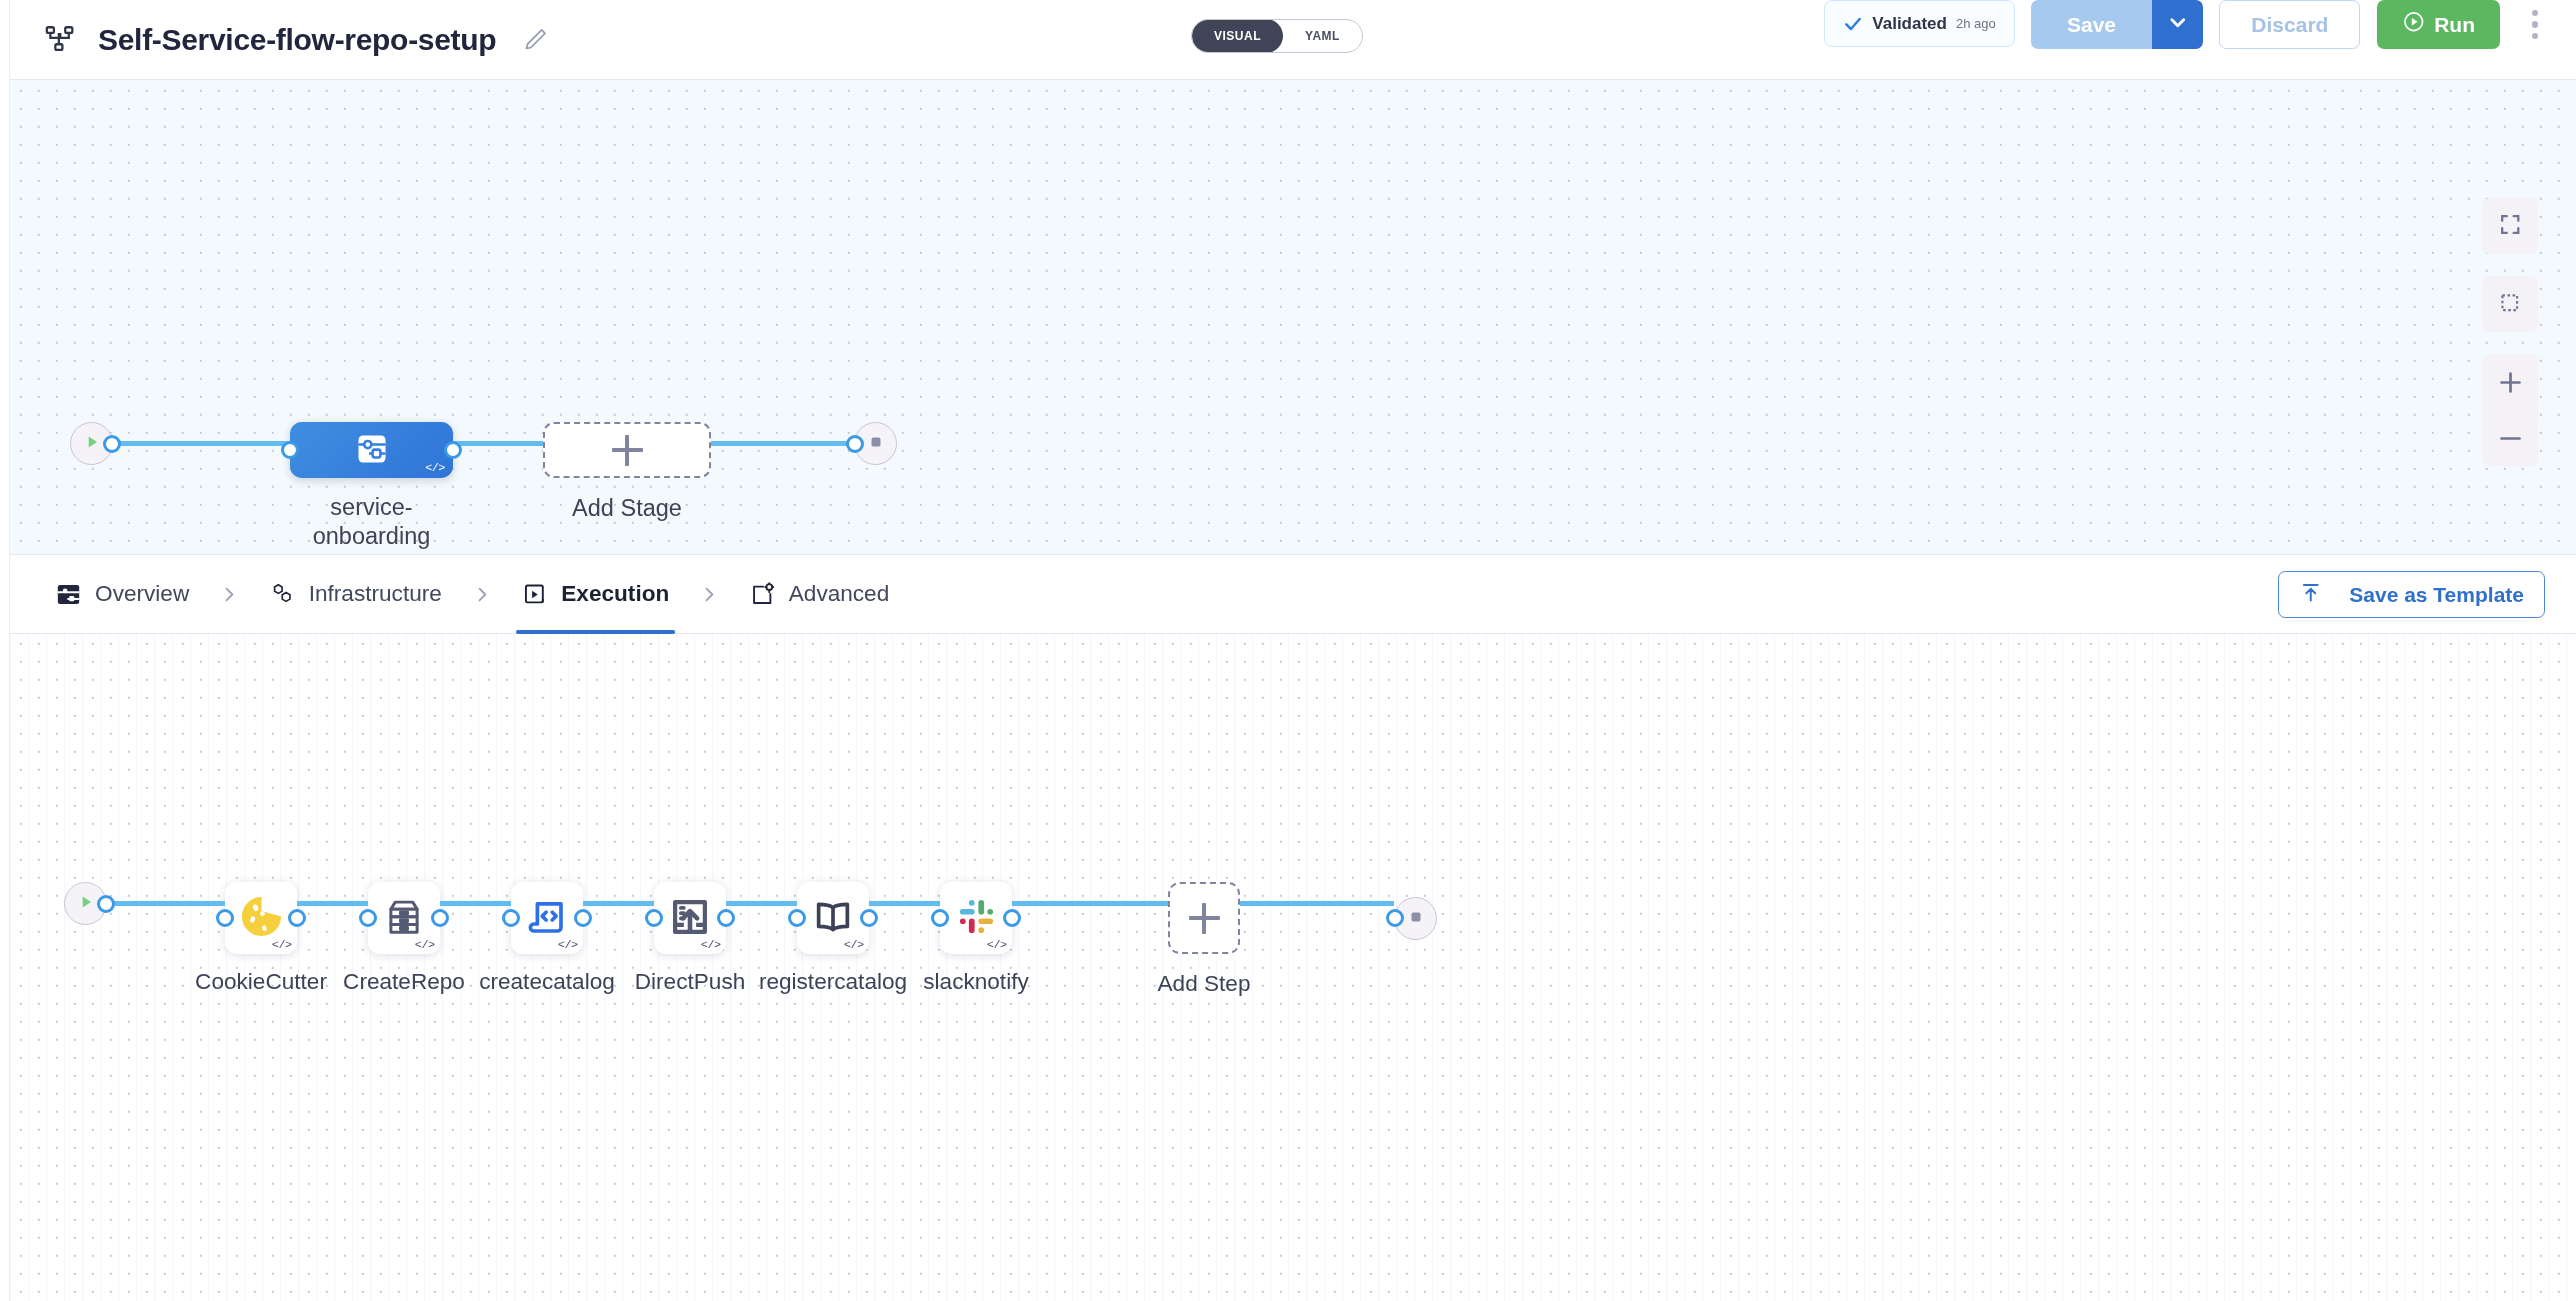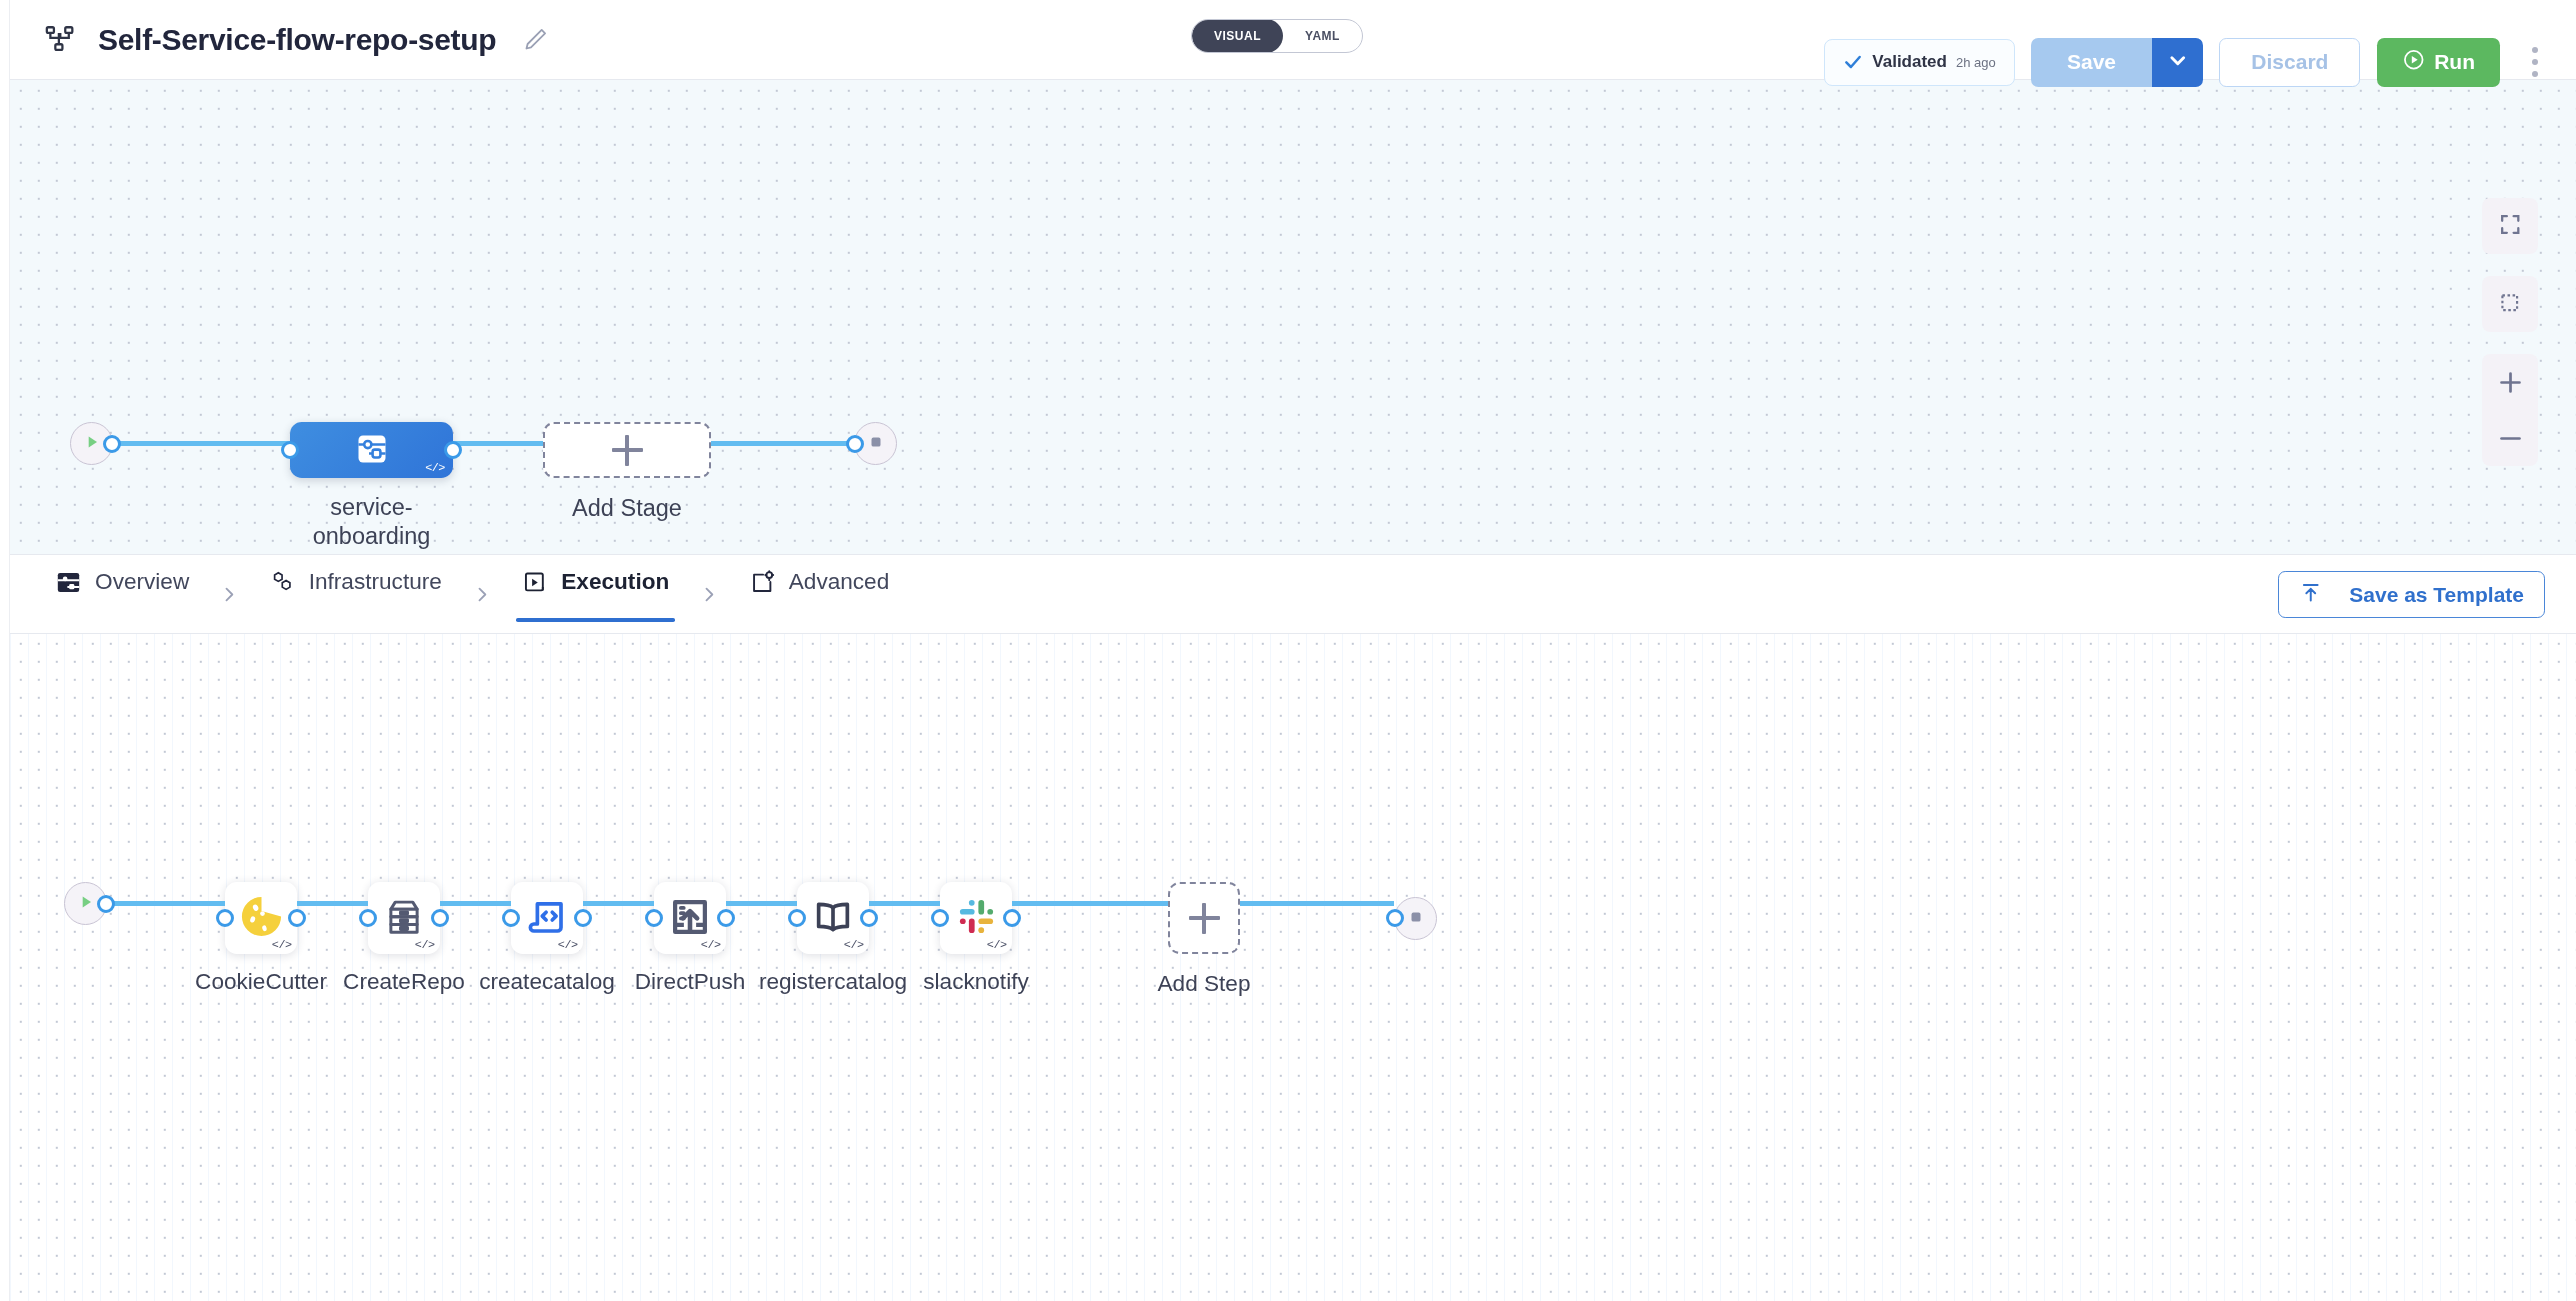--- a/index.html
+++ b/index.html
@@ -42,21 +42,21 @@
   }
   .seg-btn {
     font-size:12px; font-weight:700; letter-spacing:0.5px;
     padding:0 22px; height:34px; line-height:34px; color:#4a4f63;
     border-radius:17px; background:transparent;
   }
   .seg-btn.active { background:#3f4457; color:#ffffff; }
 
   .hdr-right {
     position:absolute; right:12.7px; top:0; height:80px;
-    display:flex; align-items:center; gap:16.3px; padding-right:9px;margin-top:22px;
+    display:flex; gap:16.3px; padding-right:9px;
   }
   .validated-badge {
     display:flex; align-items:center; gap:9px;
     height:47px; padding:0 18px;
     border:0.9px solid #cfe6fb; border-radius:8.1px; background:#fafdff;
     white-space:nowrap;
   }
   .check-icon { width:20px; height:20px; display:block; }
   .validated-text { font-size:17px; color:#2f3446; font-weight:600; }
   .validated-time { font-size:13px; color:#6c7283; font-weight:400; }
@@ -92,21 +92,21 @@
     background-image: radial-gradient(#c2c8d4 1.4px, transparent 1.4px);
     background-size:18px 18px; background-position:1.8px 1.8px;
     overflow:hidden;
   }
   
   .tabbar {
     position:absolute; left:10px; top:554px; width:2566px; height:80px;
     background:#ffffff; border-top:0.9px solid #e6e9ef; border-bottom:0.9px solid #e6e9ef;
     display:flex; align-items:center; z-index:10;
   }
-  .tabs { display:flex; height:104px; padding-left:40px; }
+  .tabs { display:flex; align-items:center; height:104px; padding-left:40px; }
   .tab {
     display:flex; align-items:center; gap:12.7px; height:80px; padding:0 5.4px;
     font-size:22.6px; color:#42475c; cursor:pointer; position:relative;
   }
   .tab.active { color:#1d2233; font-weight:600; }
   .tab.active::after {
     content:""; position:absolute; left:0; right:0; bottom:0; height:4.5px;
     background:#2f6fd0; border-radius:1.8px;
   }
   .tab-icon { width:27px; height:27px; display:block; }

